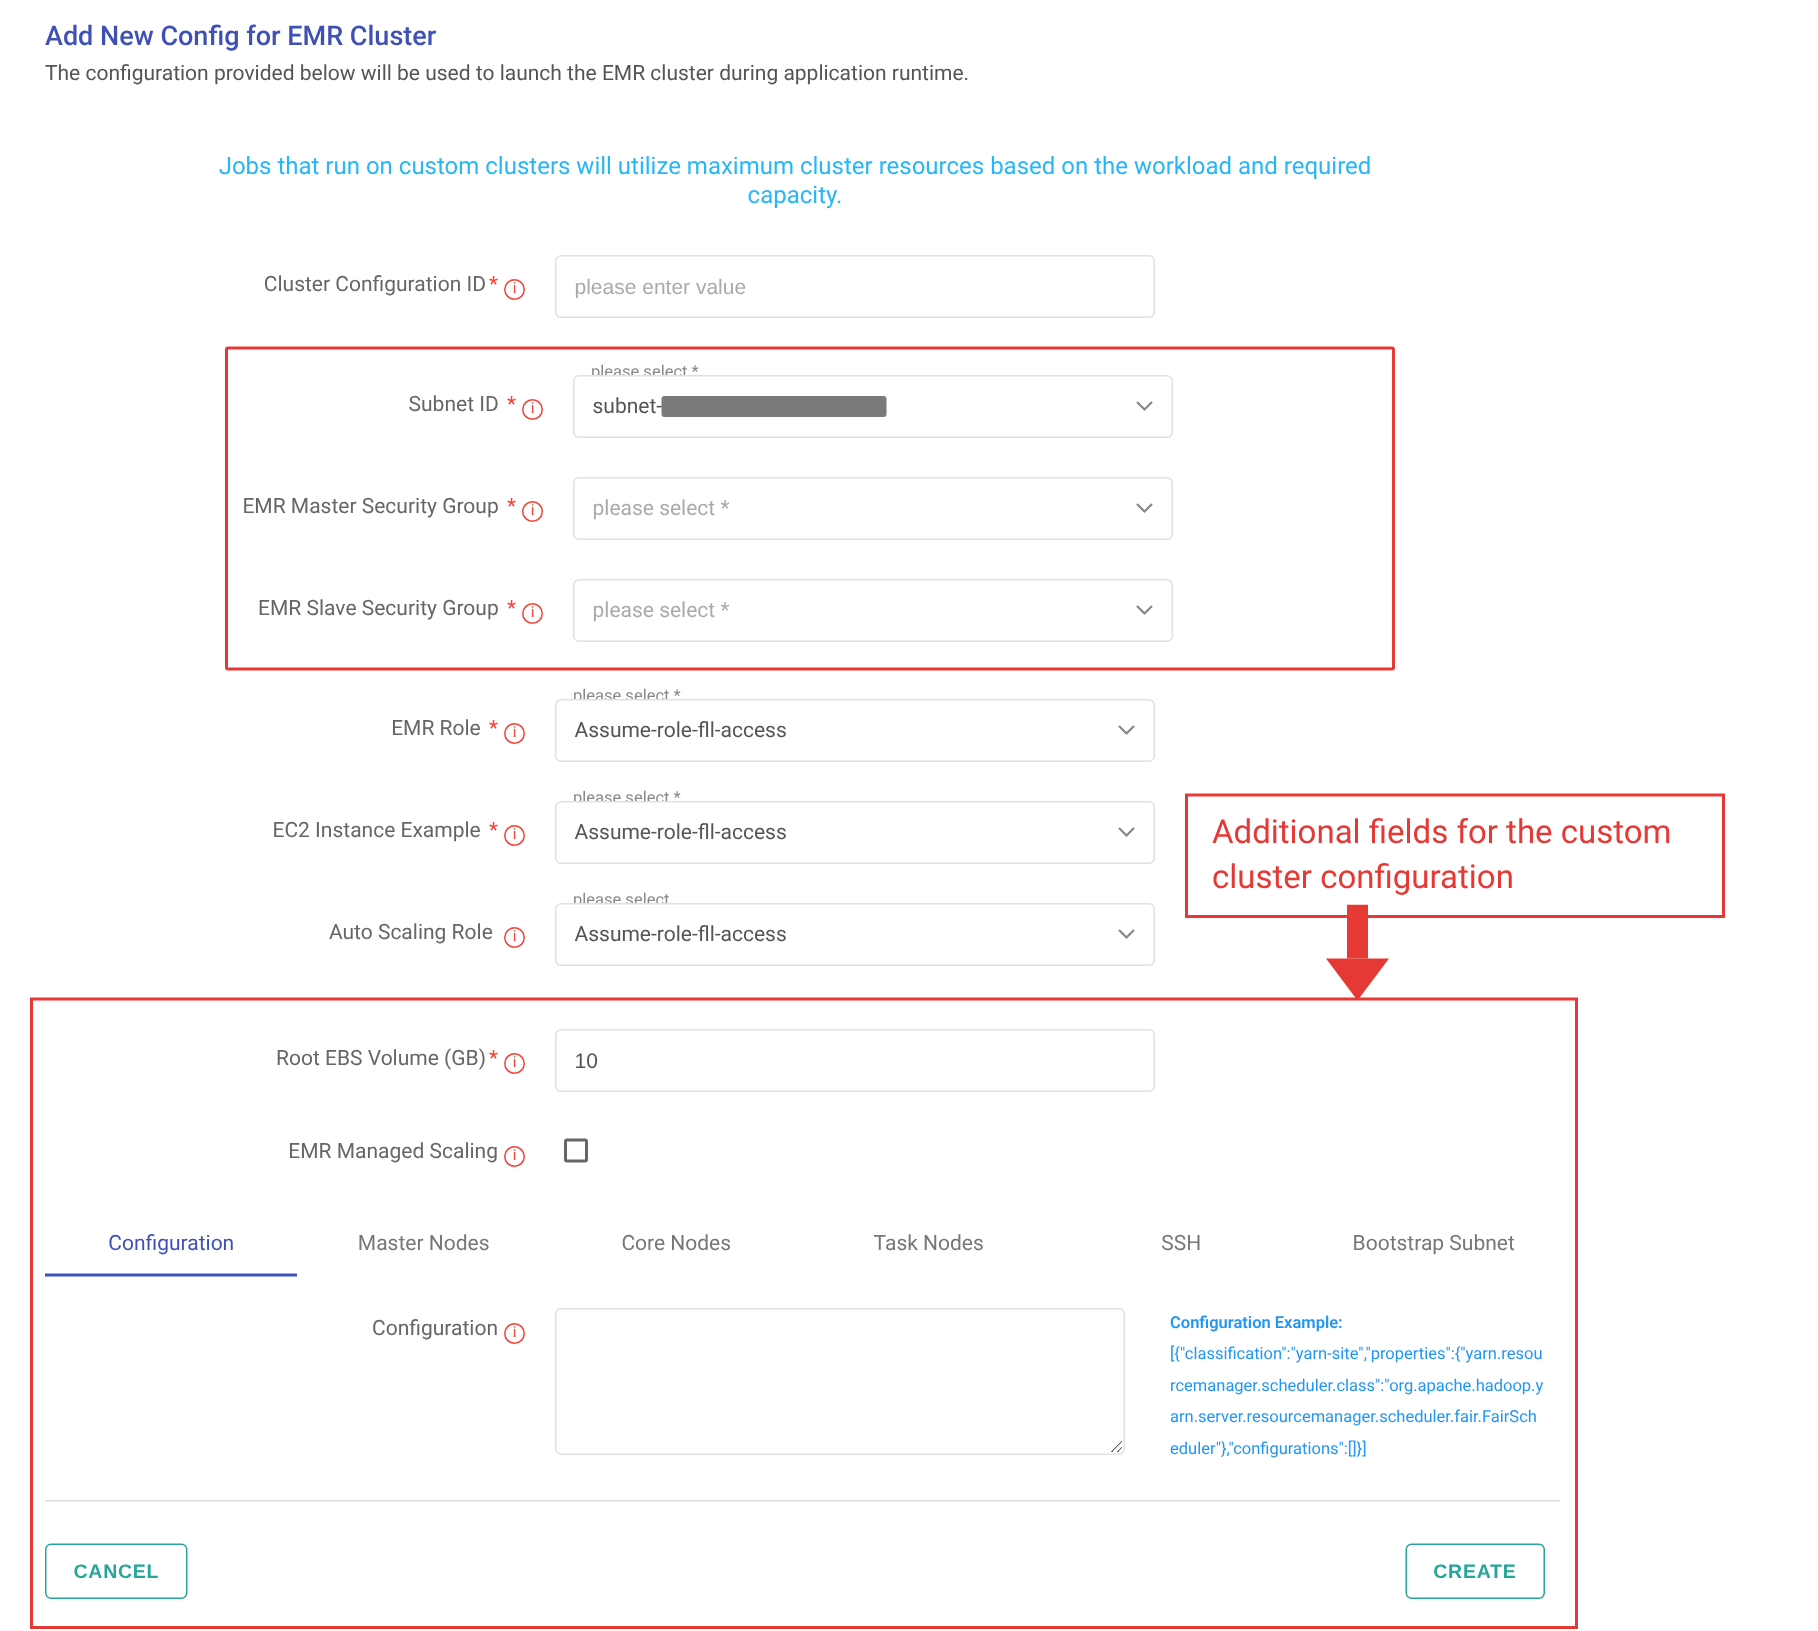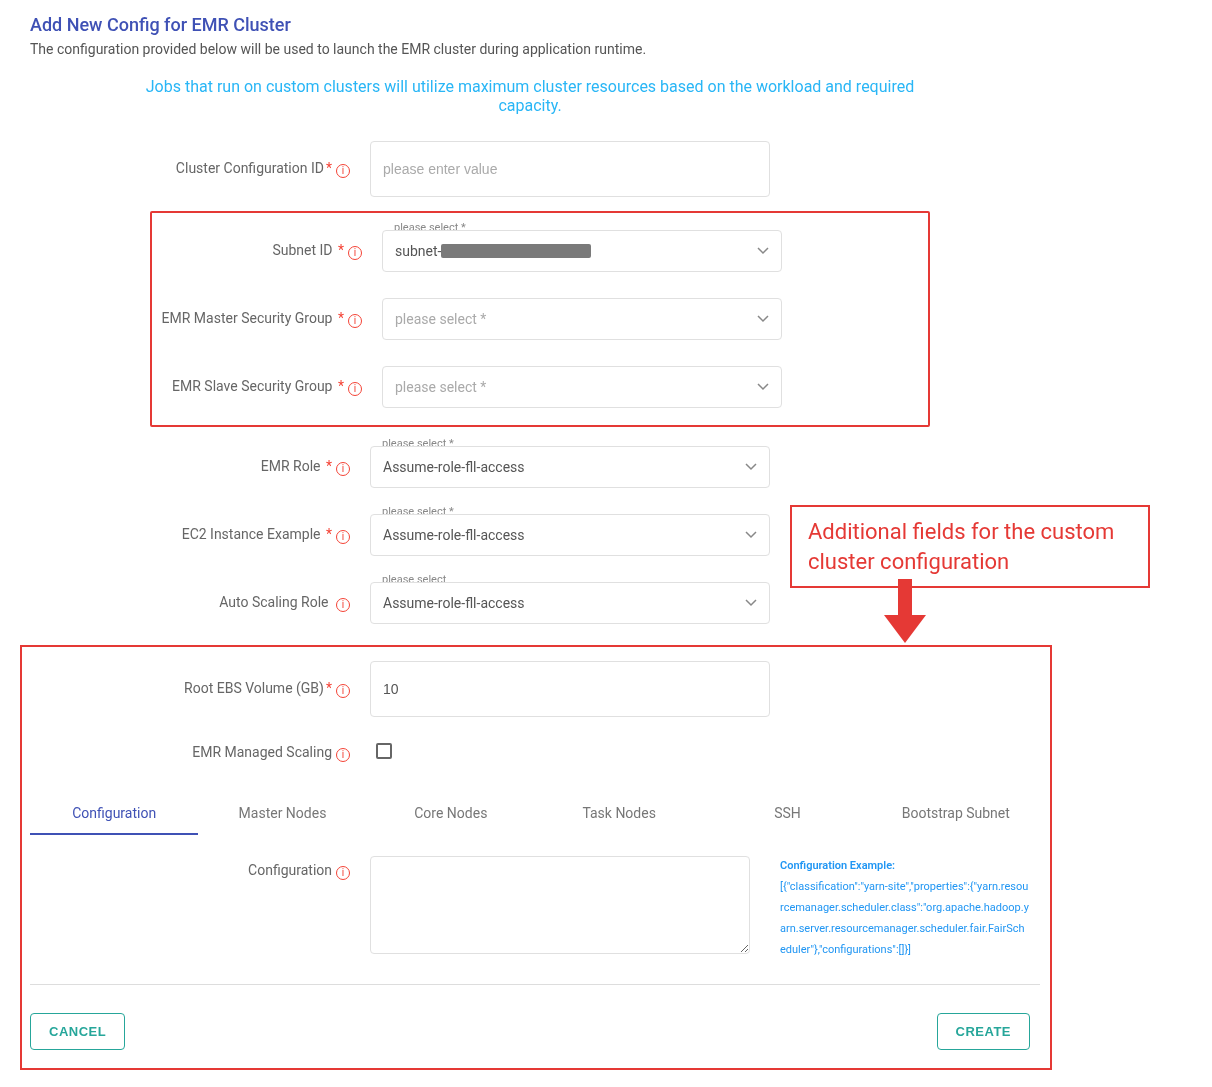--- a/index.html
+++ b/index.html
@@ -16,21 +16,21 @@
   }
   .title {
     color: #3f51b5;
     font-size: 18px;
     font-weight: 500;
     margin-bottom: 6px;
   }
   .subtitle {
     color: #555;
     font-size: 14px;
-    margin-bottom: 20px;
+    margin-bottom: 44px;
   }
   .notice {
     color: #29b6f6;
     font-size: 16px;
     text-align: center;
     padding: 0 0 18px 0;
     width: 780px;
     margin-left: 110px;
   }
   .row {
@@ -61,21 +61,21 @@
     margin-left: 4px;
     vertical-align: -1px;
     font-style: normal;
   }
   .field-col {
     width: 400px;
     position: relative;
   }
   .text-input {
     width: 400px;
-    height: 56px;
+    height: 42px;
     border: 1px solid #e0e0e0;
     border-radius: 4px;
     padding: 0 12px;
     font-size: 14px;
     color: #555;
     outline: none;
     background: #fff;
   }
   .text-input::placeholder { color: #aaa; }
   .select-wrap {

